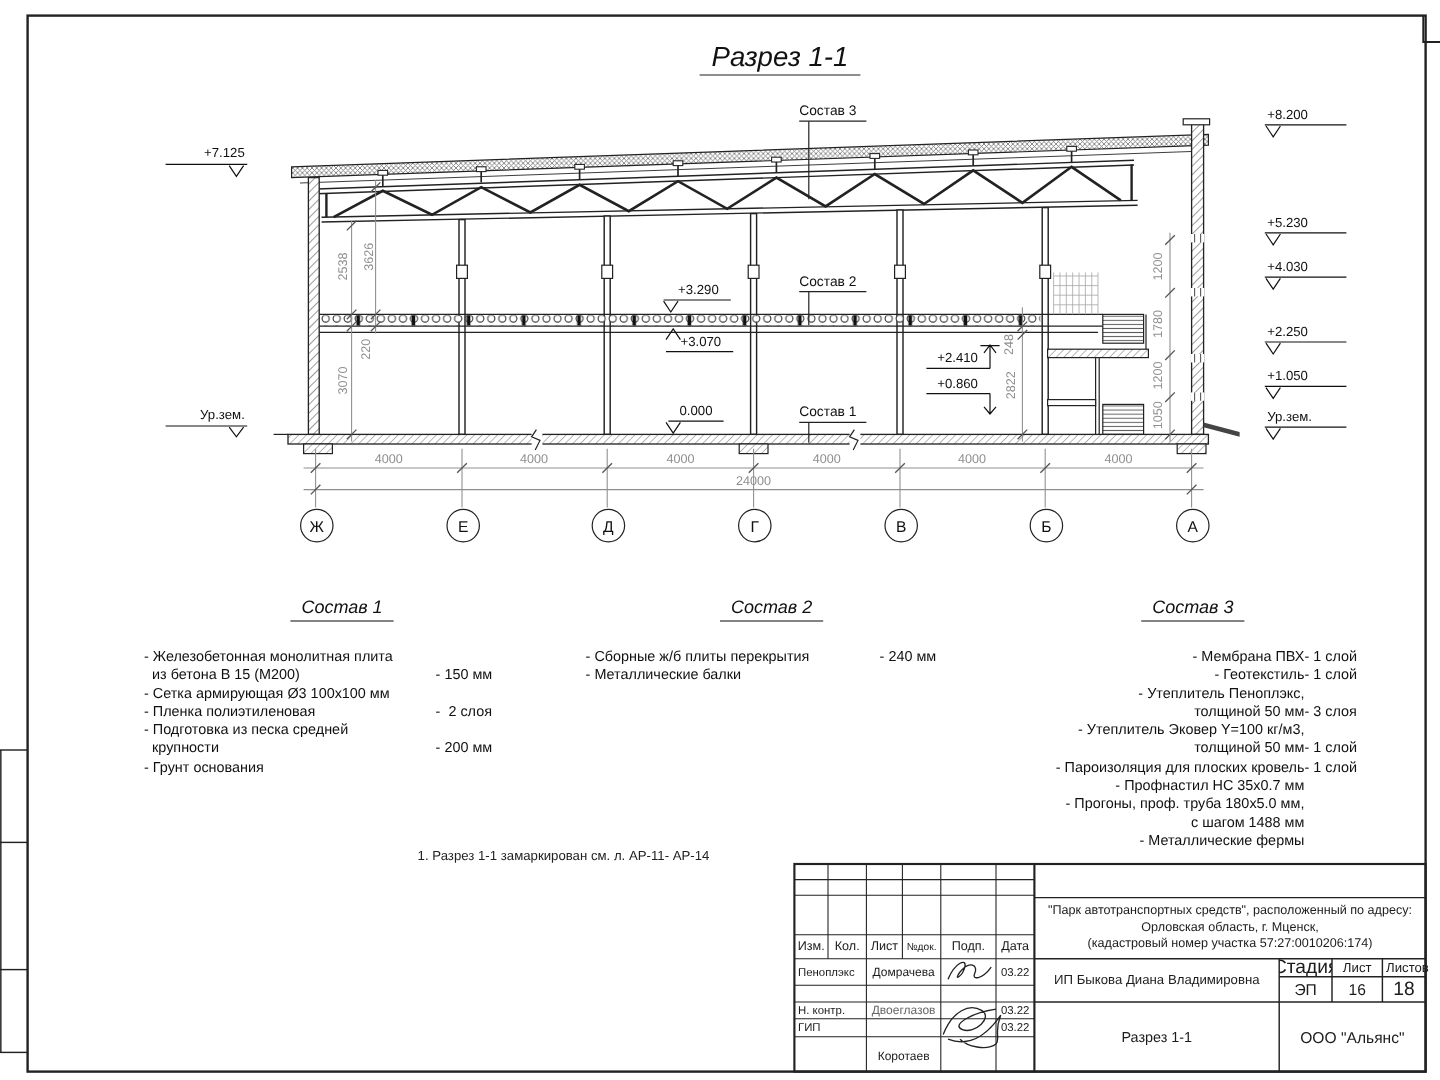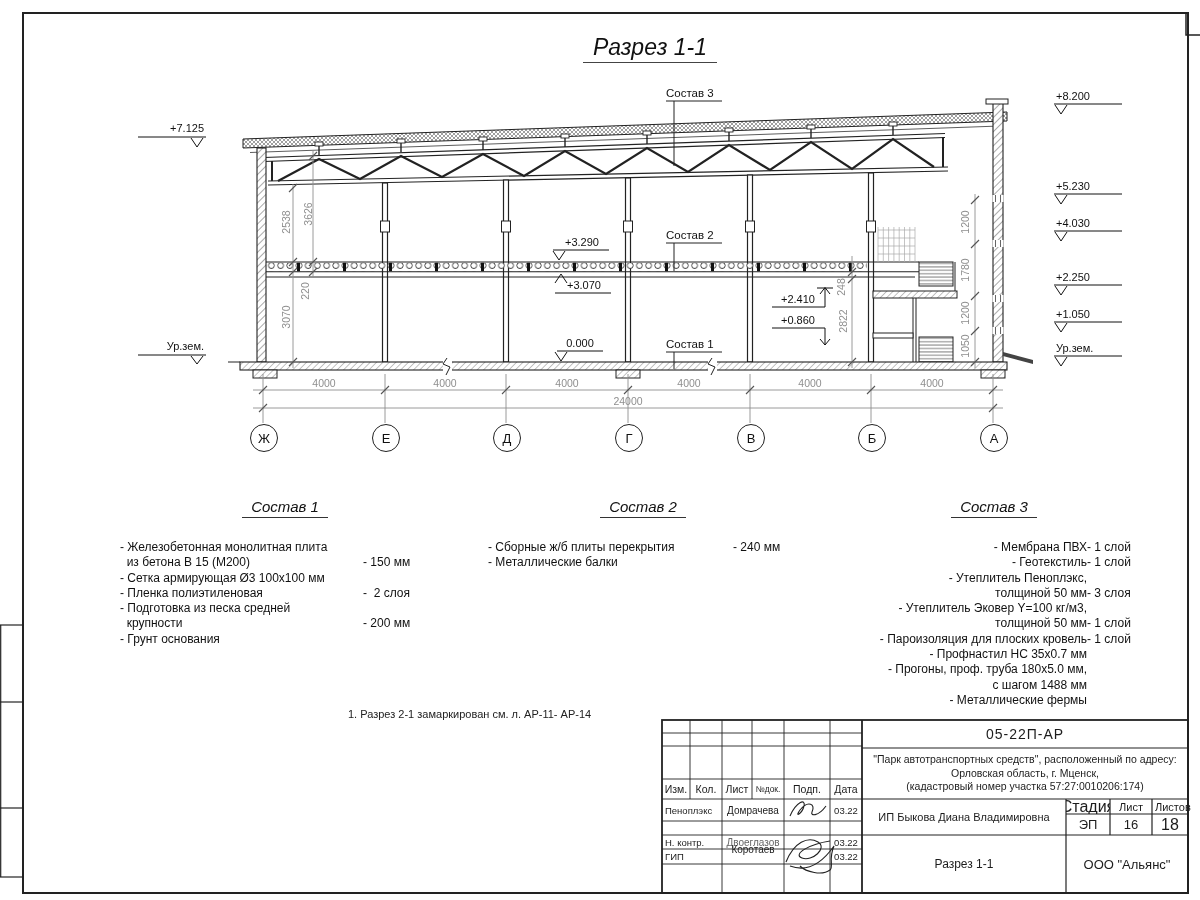--- a/index.html
+++ b/index.html
@@ -400,42 +400,41 @@
         <span class="nm">- Прогоны, проф. труба 180х5.0 мм,
 &nbsp;&nbsp;с шагом 1488 мм</span>
         <span class="vl"></span>
       </div>
     <div class="item">
         <span class="nm">- Металлические фермы</span>
         <span class="vl"></span>
       </div>
   </div>
 
-  <div class="t note" style="left:348px;top:708px">1. Разрез 2-1 замаркирован см. л. АР-11- АР-14</div>
+  <div class="t note" style="left:348px;top:708px">1. Разрез 1-1 замаркирован см. л. АР-11- АР-14</div>
 
   <div class="tb" style="left:662px;top:779px;width:28px;height:20px;font-size:10.5px">Изм.</div>
   <div class="tb" style="left:690px;top:779px;width:32px;height:20px;font-size:10.5px">Кол.</div>
   <div class="tb" style="left:722px;top:779px;width:30px;height:20px;font-size:10.5px">Лист</div>
   <div class="tb" style="left:752px;top:779px;width:32px;height:20px;font-size:8.5px">№док.</div>
   <div class="tb" style="left:784px;top:779px;width:46px;height:20px;font-size:10.5px">Подп.</div>
   <div class="tb" style="left:830px;top:779px;width:32px;height:20px;font-size:10.5px">Дата</div>
 
   <div class="tb left" style="left:665px;top:799px;width:56px;height:22px;font-size:9.5px">Пеноплэкс</div>
   <div class="tb" style="left:722px;top:799px;width:62px;height:22px;font-size:10px">Домрачева</div>
   <div class="tb" style="left:830px;top:799px;width:32px;height:22px;font-size:9.5px">03.22</div>
 
   <div class="tb left" style="left:665px;top:835px;width:56px;height:14px;font-size:9.5px">Н. контр.</div>
   <div class="tb gray" style="left:722px;top:835px;width:62px;height:14px;font-size:10px">Двоеглазов</div>
   <div class="tb" style="left:830px;top:835px;width:32px;height:14px;font-size:9.5px">03.22</div>
 
   <div class="tb left" style="left:665px;top:849px;width:56px;height:15px;font-size:9.5px">ГИП</div>
-  <div class="tb" style="left:722px;top:842px;width:62px;height:15px;font-size:10px">Коротаев</div>
+  <div class="tb" style="left:722px;top:873px;width:62px;height:15px;font-size:10px">Коротаев</div>
   <div class="tb" style="left:830px;top:849px;width:32px;height:15px;font-size:9.5px">03.22</div>
 
-  <div class="tb" style="left:862px;top:720px;width:326px;height:28px;font-size:14px;letter-spacing:1px">05-22П-АР</div>
   <div class="tb pre" style="left:862px;top:748px;width:326px;height:51px;font-size:10.5px;line-height:1.3">"Парк автотранспортных средств",  расположенный по адресу:
 Орловская область, г. Мценск,
 (кадастровый номер участка 57:27:0010206:174)</div>
   <div class="tb" style="left:862px;top:799px;width:204px;height:36px;font-size:11px">ИП Быкова Диана Владимировна</div>
   <div class="tb" style="left:1066px;top:799px;width:44px;height:15px;font-size:16px">Стадия</div>
   <div class="tb" style="left:1110px;top:799px;width:42px;height:15px;font-size:11px">Лист</div>
   <div class="tb left" style="left:1152px;top:799px;width:36px;height:15px;font-size:11px;padding-left:3px">Листов</div>
   <div class="tb" style="left:1066px;top:814px;width:44px;height:21px;font-size:13px">ЭП</div>
   <div class="tb" style="left:1110px;top:814px;width:42px;height:21px;font-size:13px">16</div>
   <div class="tb" style="left:1152px;top:814px;width:36px;height:21px;font-size:16px">18</div>

